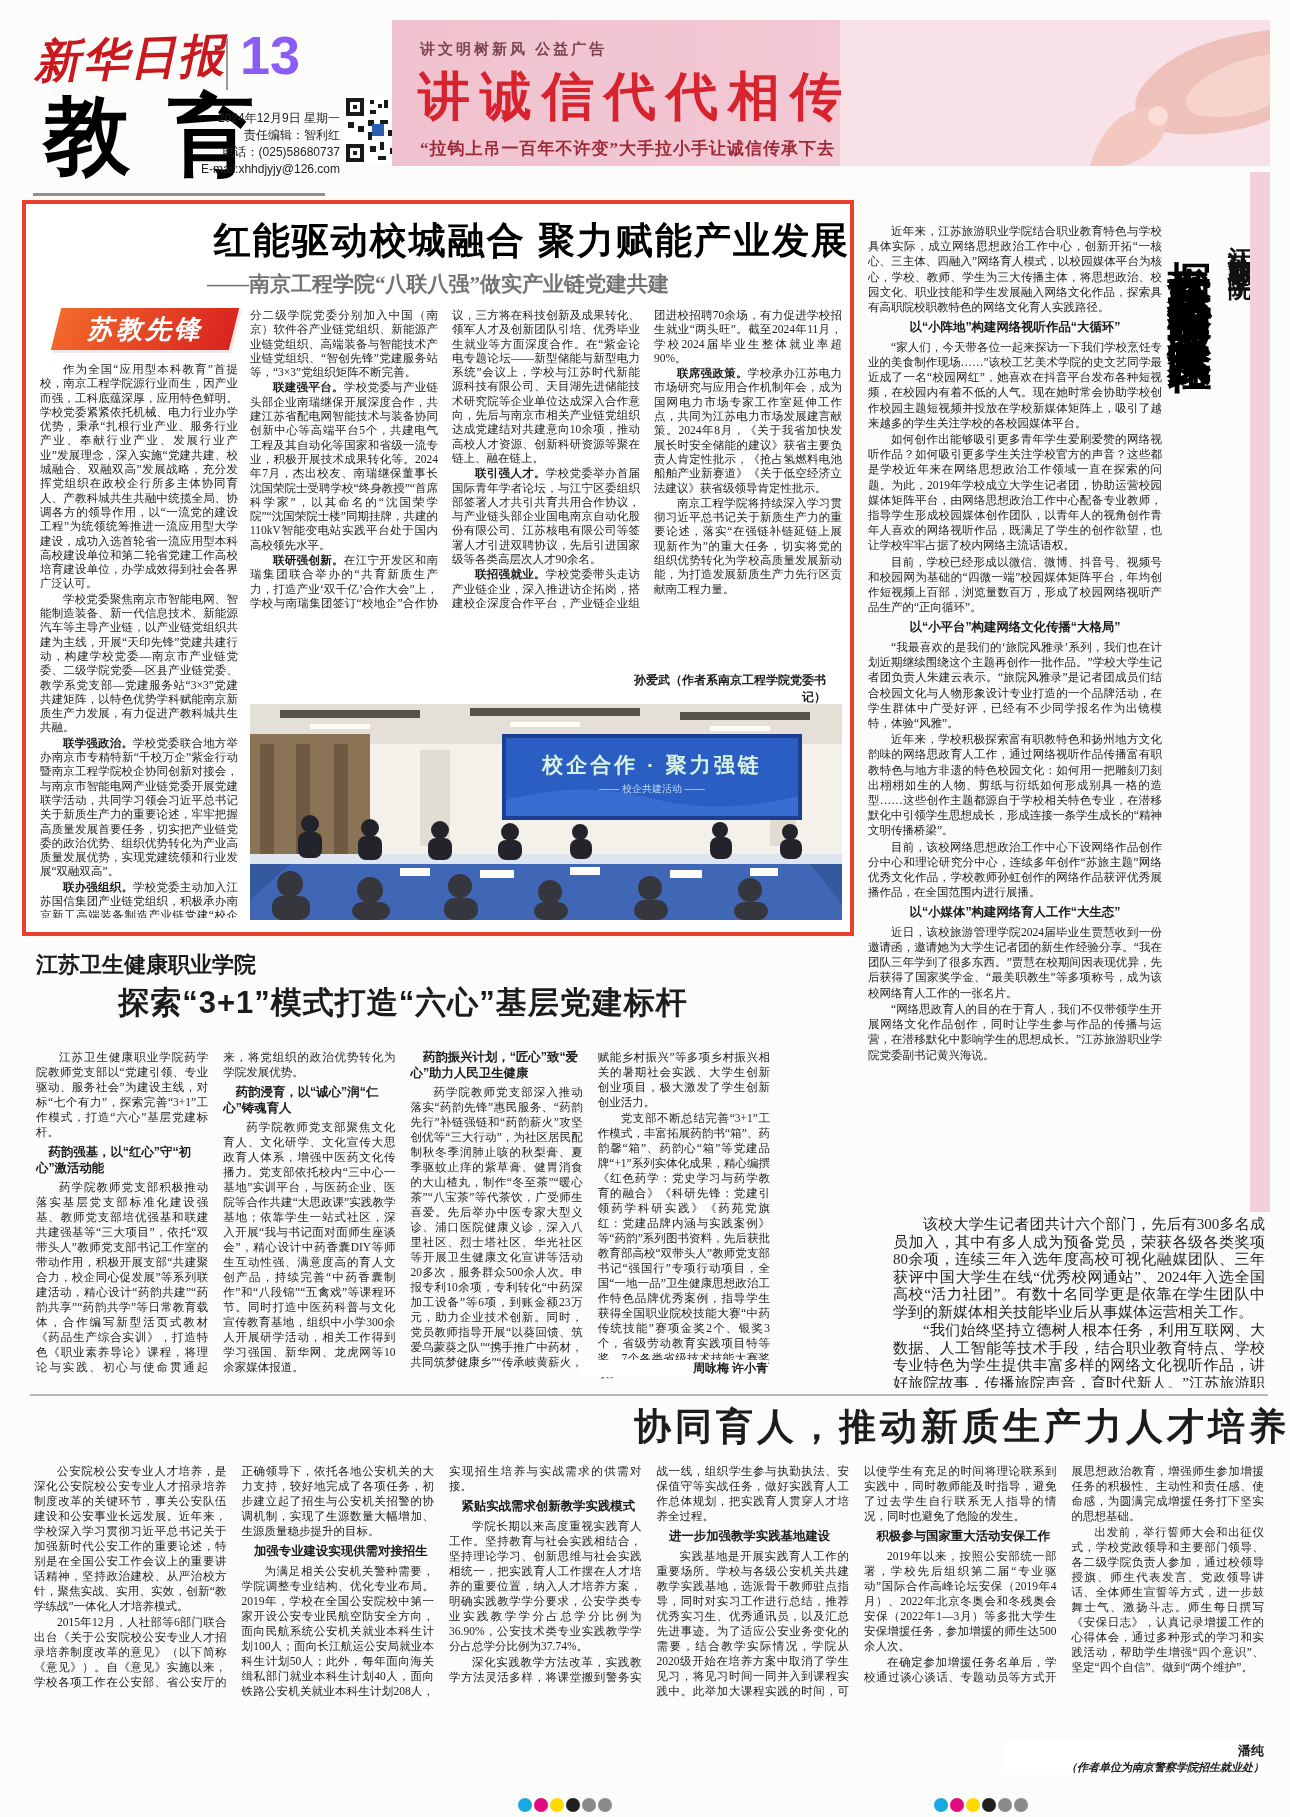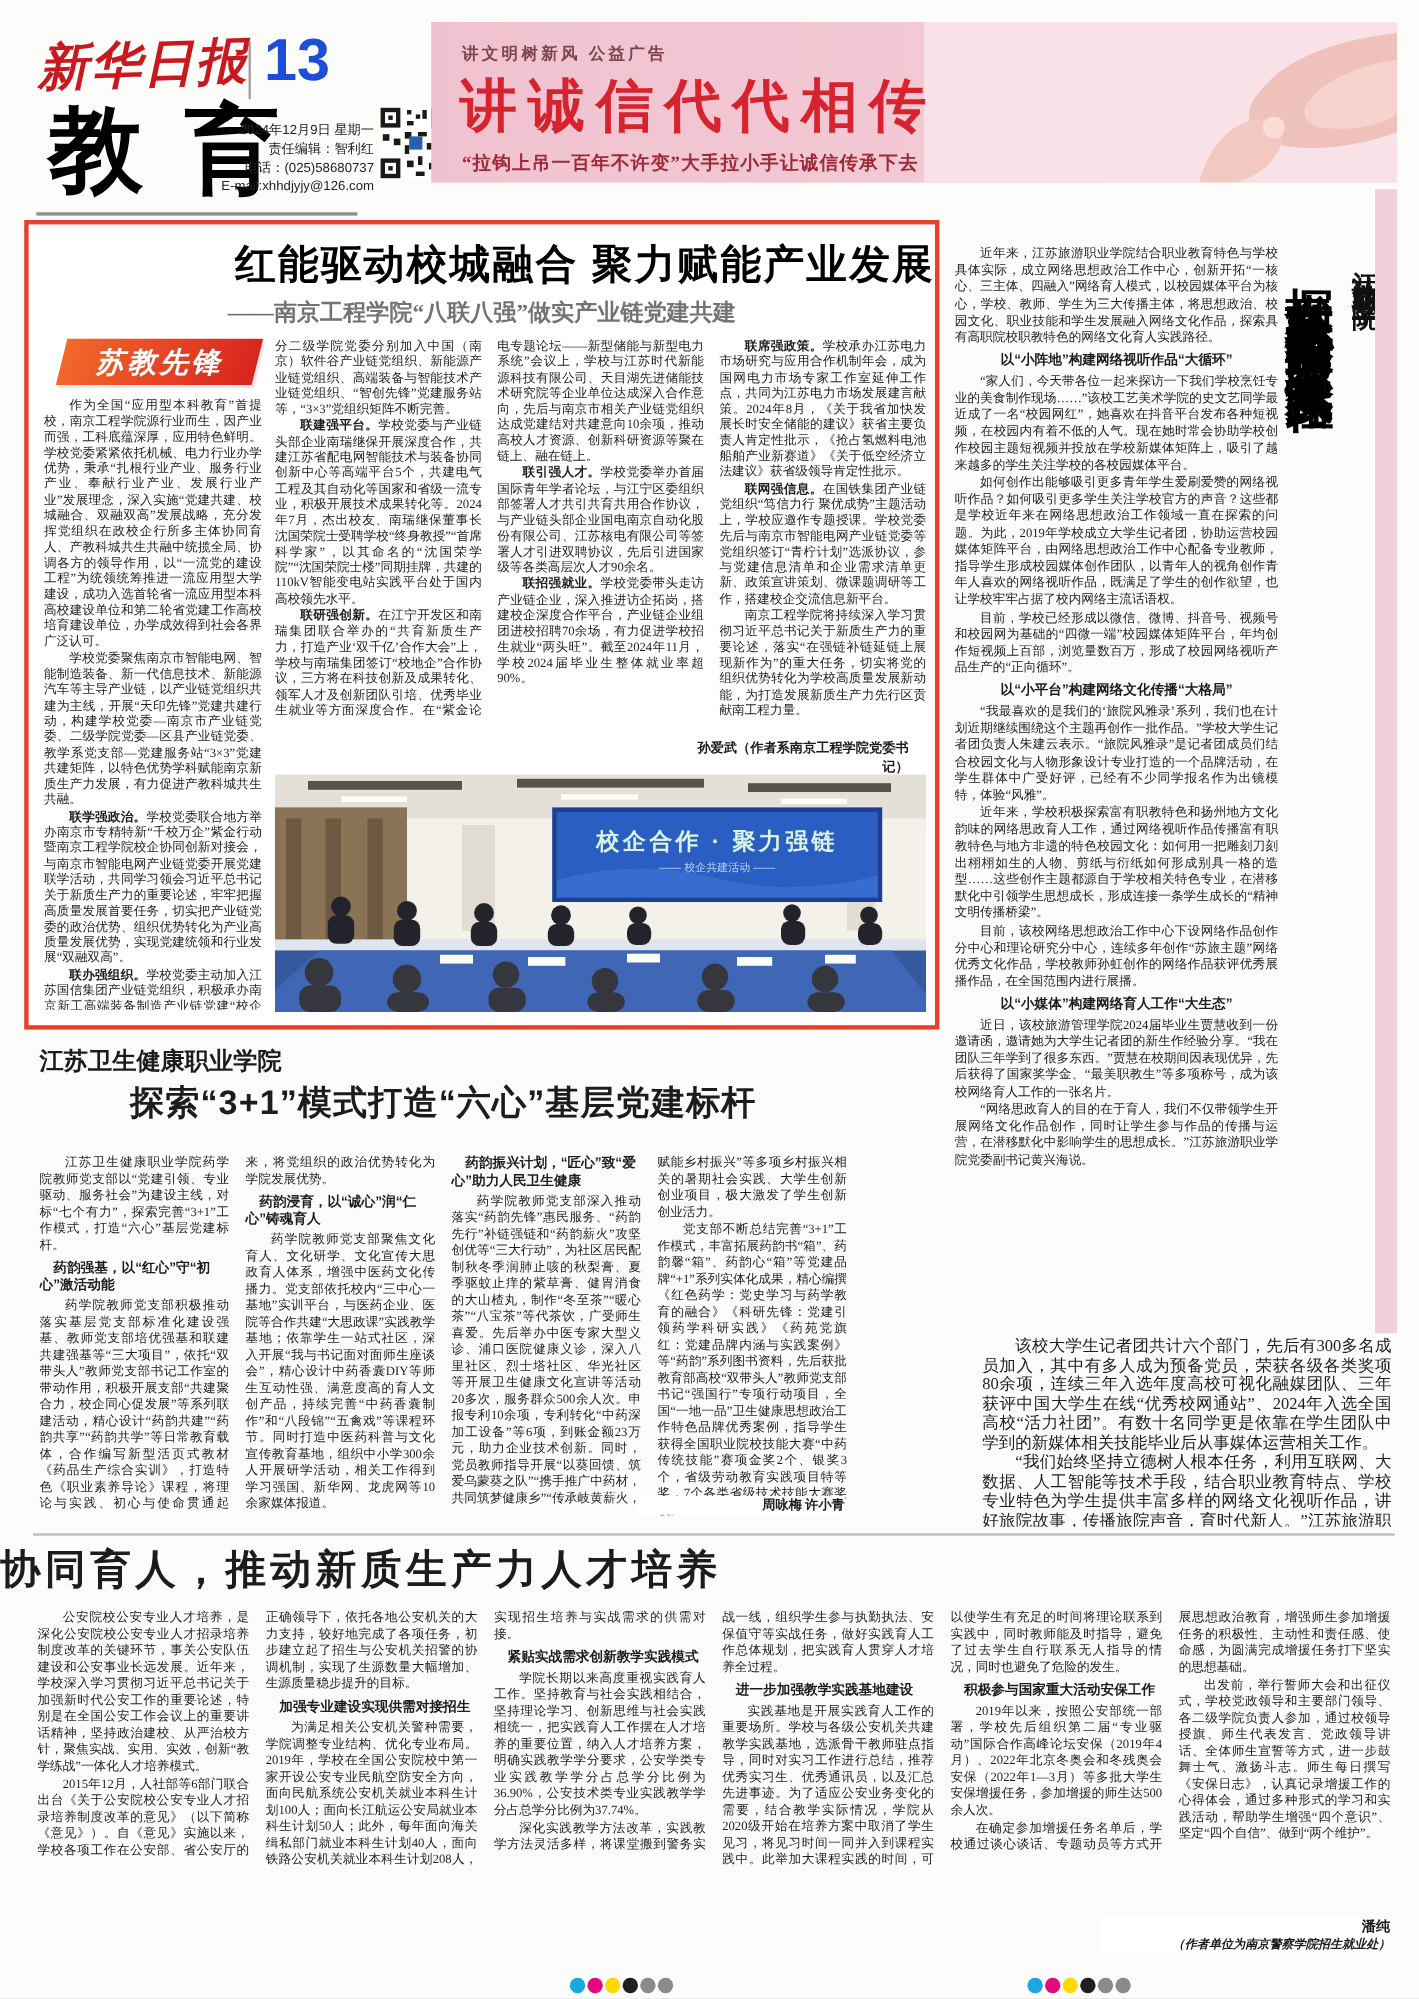--- a/index.html
+++ b/index.html
@@ -3,21 +3,21 @@
 <meta charset="utf-8">
 <style>
   html,body{margin:0;padding:0;background:#d9d9d9;}
   .page{position:relative;width:1290px;height:1817px;margin:0 auto;background:#fcfcfa;overflow:hidden;
         font-family:"Liberation Serif",serif;color:#1c1c1c;}
   .abs{position:absolute;}
   
   .logo{left:34px;top:28px;font-size:46px;font-weight:bold;color:#c9191e;
         font-family:"DejaVu Serif",serif;font-style:italic;transform:rotate(-2deg);letter-spacing:2px;}
   .logo-div{left:226px;top:38px;width:2px;height:52px;background:#9a9a9a;}
-  .page-num{left:240px;top:24px;font-size:54px;font-weight:bold;font-family:"Liberation Sans",sans-serif;color:#1d4ed8;}
+  .page-num{left:240px;top:24px;font-size:54px;font-weight:bold;font-family:"Liberation Sans",sans-serif;color:#8b5cf6;}
   .section{left:44px;top:78px;font-size:86px;font-weight:900;font-family:"Liberation Sans",sans-serif;
            letter-spacing:38px;color:#000;}
   .mast-rule{left:33px;top:193px;width:292px;height:3px;background:#8f8f8f;}
   .meta{left:128px;top:110px;width:212px;text-align:right;font-size:12px;line-height:17px;color:#222;
         font-family:"Liberation Sans",sans-serif;}
   .qr{left:344px;top:96px;width:68px;height:68px;}
   
   .banner{left:392px;top:20px;width:878px;height:146px;
           background:linear-gradient(90deg,#f0c2cf 0%,#f2c9d4 55%,#f7dde4 100%);overflow:hidden;}
   .banner-kicker{left:28px;top:20px;font-size:15px;font-weight:bold;color:#7d4450;
@@ -56,21 +56,21 @@
   .t-bottom{left:893px;top:1216px;width:372px;height:172px;overflow:hidden;font-size:15px;line-height:17.5px;}
   
   .h-kicker{left:36px;top:950px;font-size:22px;font-weight:bold;font-family:"Liberation Sans",sans-serif;}
   .h-title{left:36px;top:982px;width:734px;text-align:center;font-size:31px;font-weight:900;
            font-family:"Liberation Sans",sans-serif;letter-spacing:1px;}
   .h-cols{left:36px;top:1050px;width:734px;height:332px;overflow:hidden;column-count:4;column-gap:15px;
           font-size:11.5px;line-height:15px;}
   .h-byline{left:580px;top:1360px;width:188px;text-align:right;font-size:12px;font-weight:bold;background:#fff;}
   .mid-rule{left:30px;top:1394px;width:1238px;height:2px;background:#b9b9b9;}
   
-  .b-title{left:0;top:1402px;width:1290px;text-align:left;font-size:37px;font-weight:900;
+  .b-title{left:0;top:1402px;width:1290px;text-align:right;font-size:37px;font-weight:900;
            font-family:"Liberation Sans",sans-serif;letter-spacing:4px;}
   .b-cols{left:34px;top:1464px;width:1230px;height:324px;overflow:hidden;column-count:6;column-gap:15px;
           font-size:11.5px;line-height:15px;}
   .b-byline{left:1002px;top:1742px;width:262px;text-align:right;font-size:12px;background:#fff;}
   .b-byline b{font-size:13px;text-align:center;}
   .b-credit{font-size:11px;font-weight:bold;font-style:italic;}
   
   .dots{top:1798px;height:16px;display:flex;gap:2px;}
   .dots i{width:14px;height:14px;border-radius:50%;display:block;}
 </style>
@@ -149,21 +149,20 @@
         <p class="para"><strong>联学强政治。</strong>学校党委联合地方举办南京市专精特新“千校万企”紫金行动暨南京工程学院校企协同创新对接会，与南京市智能电网产业链党委开展党建联学活动，共同学习领会习近平总书记关于新质生产力的重要论述，牢牢把握高质量发展首要任务，切实把产业链党委的政治优势、组织优势转化为产业高质量发展优势，实现党建统领和行业发展“双融双高”。</p>
         <p class="para"><strong>联办强组织。</strong>学校党委主动加入江苏国信集团产业链党组织，积极承办南京新工高端装备制造产业链党建“校企合作·聚力强链”主题活动，联合地方牵头成立江宁区智能电网、新一代信息技术、新能源汽车3个产业链党组织。部</p>
       </div>
     <div class="abs lead-rest">
         <p class="para noindent">分二级学院党委分别加入中国（南京）软件谷产业链党组织、新能源产业链党组织、高端装备与智能技术产业链党组织、“智创先锋”党建服务站等，“3×3”党组织矩阵不断完善。</p>
         <p class="para"><strong>联建强平台。</strong>学校党委与产业链头部企业南瑞继保开展深度合作，共建江苏省配电网智能技术与装备协同创新中心等高端平台5个，共建电气工程及其自动化等国家和省级一流专业，积极开展技术成果转化等。2024年7月，杰出校友、南瑞继保董事长沈国荣院士受聘学校“终身教授”“首席科学家”，以其命名的“沈国荣学院”“沈国荣院士楼”同期挂牌，共建的110kV智能变电站实践平台处于国内高校领先水平。</p>
         <p class="para"><strong>联研强创新。</strong>在江宁开发区和南瑞集团联合举办的“共育新质生产力，打造产业‘双千亿’合作大会”上，学校与南瑞集团签订“校地企”合作协议，三方将在科技创新及成果转化、领军人才及创新团队引培、优秀毕业生就业等方面深度合作。在“紫金论电专题论坛——新型储能与新型电力系统”会议上，学校与江苏时代新能源科技有限公司、天目湖先进储能技术研究院等企业单位达成深入合作意向，先后与南京市相关产业链党组织达成党建结对共建意向10余项，推动高校人才资源、创新科研资源等聚在链上、融在链上。</p>
         <p class="para"><strong>联引强人才。</strong>学校党委举办首届国际青年学者论坛，与江宁区委组织部签署人才共引共育共用合作协议，与产业链头部企业国电南京自动化股份有限公司、江苏核电有限公司等签署人才引进双聘协议，先后引进国家级等各类高层次人才90余名。</p>
         <p class="para"><strong>联招强就业。</strong>学校党委带头走访产业链企业，深入推进访企拓岗，搭建校企深度合作平台，产业链企业组团进校招聘70余场，有力促进学校招生就业“两头旺”。截至2024年11月，学校2024届毕业生整体就业率超90%。</p>
         <p class="para"><strong>联席强政策。</strong>学校承办江苏电力市场研究与应用合作机制年会，成为国网电力市场专家工作室延伸工作点，共同为江苏电力市场发展建言献策。2024年8月，《关于我省加快发展长时安全储能的建议》获省主要负责人肯定性批示，《抢占氢燃料电池船舶产业新赛道》《关于低空经济立法建议》获省级领导肯定性批示。</p>
-        <p class="para"><strong>联网强信息。</strong>在国铁集团产业链党组织“笃信力行 聚优成势”主题活动上，学校应邀作专题授课。学校党委先后与南京市智能电网产业链党委等党组织签订“青柠计划”选派协议，参与党建信息清单和企业需求清单更新、政策宣讲策划、微课题调研等工作，搭建校企交流信息新平台。</p>
         <p class="para">南京工程学院将持续深入学习贯彻习近平总书记关于新质生产力的重要论述，落实“在强链补链延链上展现新作为”的重大任务，切实将党的组织优势转化为学校高质量发展新动能，为打造发展新质生产力先行区贡献南工程力量。</p>
       </div>
     <div class="abs lead-byline">孙爱武（作者系南京工程学院党委书记）</div>
     <svg class="abs lead-photo" viewBox="0 0 592 216">
       <rect width="592" height="216" fill="#efece6"></rect>
       <rect width="592" height="52" fill="#e4e0d8"></rect>
       <rect x="30" y="6" width="140" height="8" fill="#57524c"></rect>
         <rect x="220" y="4" width="170" height="8" fill="#57524c"></rect>
         <rect x="430" y="8" width="130" height="8" fill="#57524c"></rect>
       <rect x="60" y="20" width="60" height="5" fill="#fffdf4"></rect>

